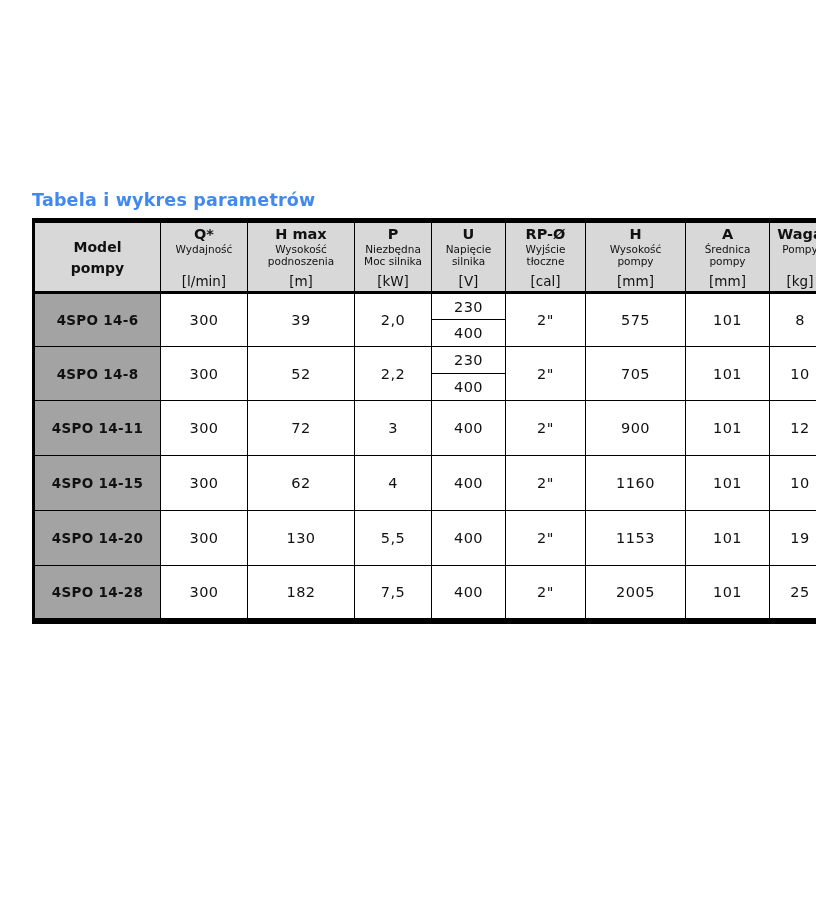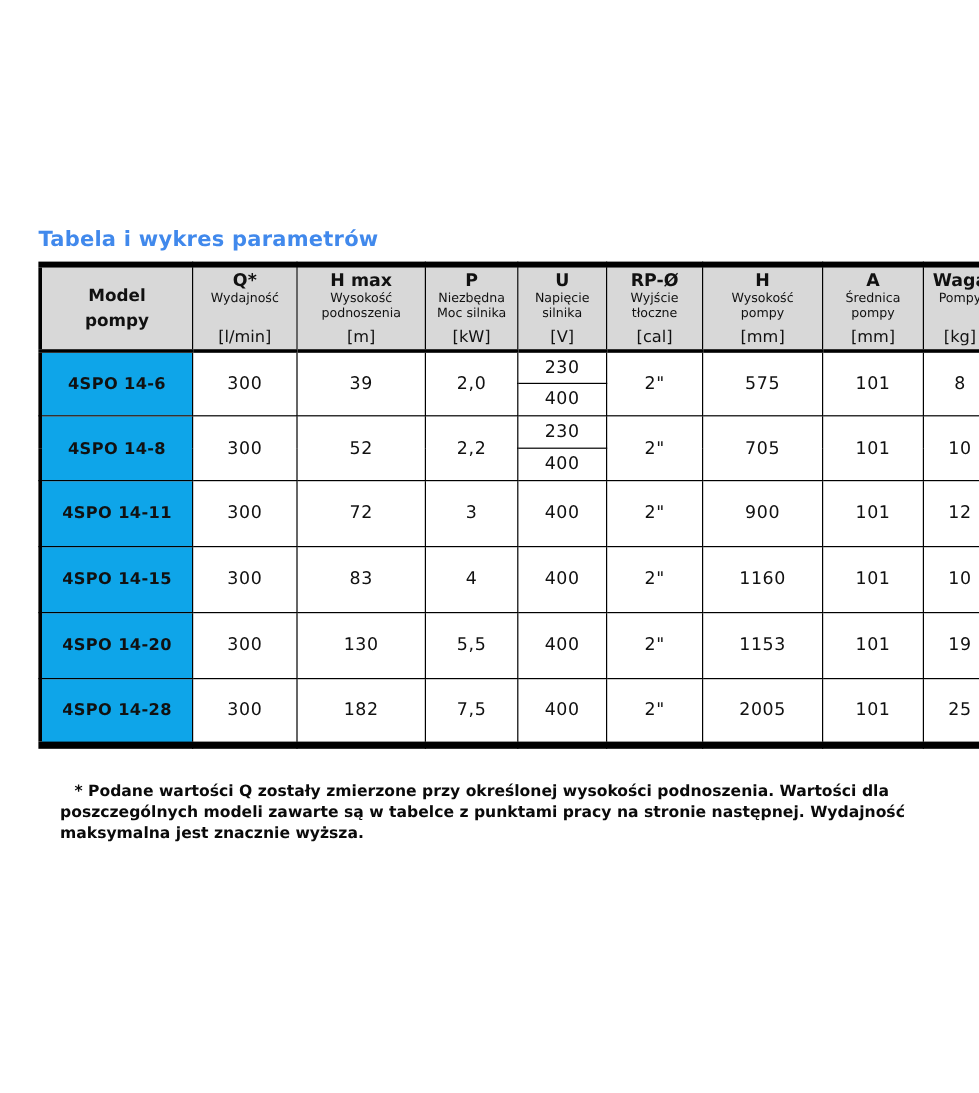--- a/index.html
+++ b/index.html
@@ -51,21 +51,21 @@
   .hcell .sym  { font-weight: bold; font-size: 14.5px; line-height: 1.15; }
   .hcell .desc { font-weight: normal; font-size: 10.5px; line-height: 1.2; white-space: pre-line; }
   .hcell .unit { font-weight: normal; font-size: 13.5px; margin-top: auto; line-height: 1.1; }
   .hcell.model-h {
     justify-content: center;
     font-weight: bold; font-size: 14px; line-height: 1.5;
     white-space: pre-line;
   }
 
   td.model-cell {
-    background: #0ea5e9;
+    background: #a3a3a3;
     font-weight: bold;
     font-size: 13.5px;
     letter-spacing: 0.3px;
   }
   td.num  { font-size: 14.5px; letter-spacing: 0.5px; }
   td.qv   { font-weight: normal; font-size: 14.5px; letter-spacing: 0.5px; }
   tr.data-row { height: 55px; }
   tr.sub-row  { height: 27px; }
   td.u-top { border-bottom: 2px solid #000; }
 
@@ -210,21 +210,21 @@
         <td class="num">400</td>
         <td class="num">2"</td>
         <td class="num">900</td>
         <td class="num">101</td>
         <td class="num">12</td>
       </tr>
 
       <tr class="data-row">
         <td class="model-cell">4SPO 14-15</td>
         <td class="qv">300</td>
-        <td class="num">83</td>
+        <td class="num">62</td>
         <td class="num">4</td>
         <td class="num">400</td>
         <td class="num">2"</td>
         <td class="num">1160</td>
         <td class="num">101</td>
         <td class="num">10</td>
       </tr>
 
       <tr class="data-row">
         <td class="model-cell">4SPO 14-20</td>
@@ -247,15 +247,14 @@
         <td class="num">2"</td>
         <td class="num">2005</td>
         <td class="num">101</td>
         <td class="num">25</td>
       </tr>
 
     </tbody>
       </table>
   </div>
 
-  <div class="footnote">* Podane wartości Q zostały zmierzone przy określonej wysokości podnoszenia. Wartości dla poszczególnych modeli zawarte są w tabelce z punktami pracy na stronie następnej. Wydajność maksymalna jest znacznie wyższa.</div>
 
 </div>
 
 </body></html>

